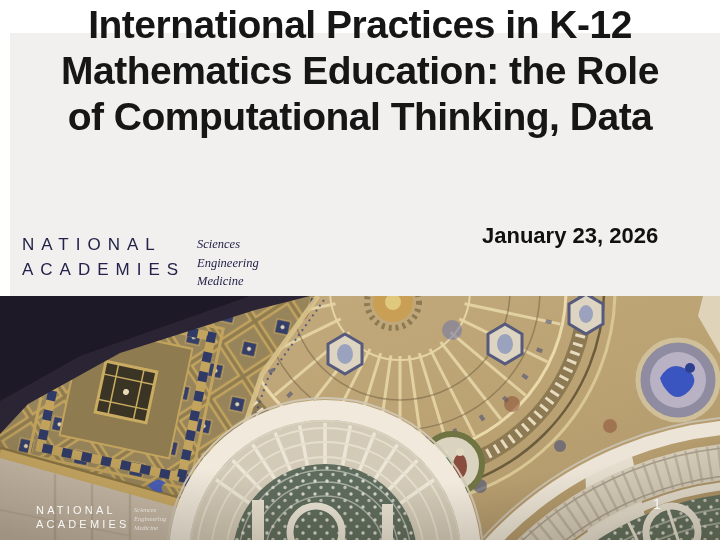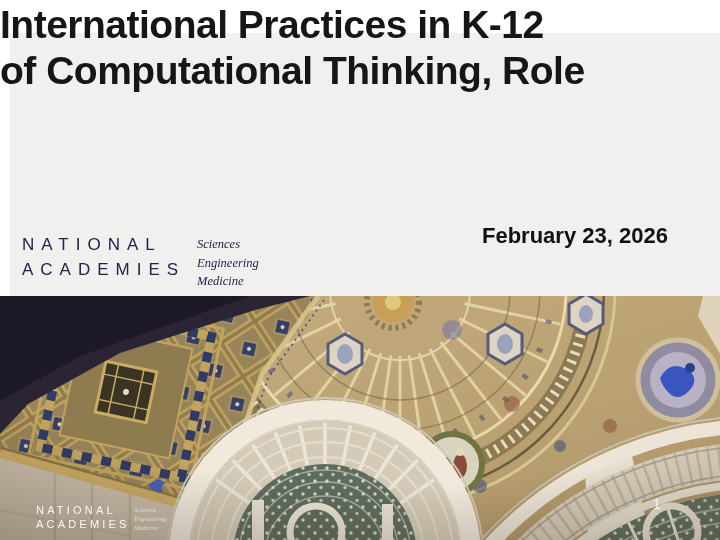--- a/index.html
+++ b/index.html
@@ -6,21 +6,21 @@
   body{
     width:720px;height:540px;position:relative;overflow:hidden;
     background:#ffffff;
     font-family:"Liberation Sans", sans-serif;
   }
   .slide-bg{
     position:absolute;left:10px;top:33px;width:710px;height:263px;
     background:#f1f0ee;
   }
   .title-block{
-    position:absolute;left:0;top:2px;width:720px;
+    position:absolute;left:0;top:2px;width:720px;text-align:center;
     color:#161616;font-weight:bold;font-size:39px;line-height:46px;
     letter-spacing:-0.5px;
   }
   .title-block div{white-space:nowrap;}
   .logo-wordmark{
     position:absolute;left:22px;top:232px;
     color:#24224a;font-size:17px;font-weight:500;line-height:25px;
     letter-spacing:7px;white-space:nowrap;
   }
   .logo-programs{
@@ -51,34 +51,35 @@
     color:rgba(255,255,255,0.85);font-size:14px;
   }
 </style>
 </head>
 <body>
 
 <div class="slide-bg"></div>
 
 <div class="title-block">
   <div>International Practices in K-12</div>
-  <div>of Computational Thinking, Role</div>
+  <div>Mathematics Education: the Role</div>
+  <div>of Computational Thinking, Data</div>
 </div>
 
 <div class="logo-wordmark">
   <div>NATIONAL</div>
   <div>ACADEMIES</div>
 </div>
 <div class="logo-programs">
   <div>Sciences</div>
   <div>Engineering</div>
   <div>Medicine</div>
 </div>
 
-<div class="date-label">February 23, 2026</div>
+<div class="date-label">January 23, 2026</div>
 
 <div class="photo-wrap">
 <svg width="720" height="244" viewBox="0 0 720 244">
   <defs>
     <linearGradient id="bgGrad" x1="0" y1="0" x2="1" y2="1">
       <stop offset="0" stop-color="#c6ad80"></stop>
       <stop offset="0.6" stop-color="#bba273"></stop>
       <stop offset="1" stop-color="#ad9468"></stop>
     </linearGradient>
     <pattern id="cofpat" width="40" height="40" patternUnits="userSpaceOnUse" patternTransform="rotate(-33 0 0)">

